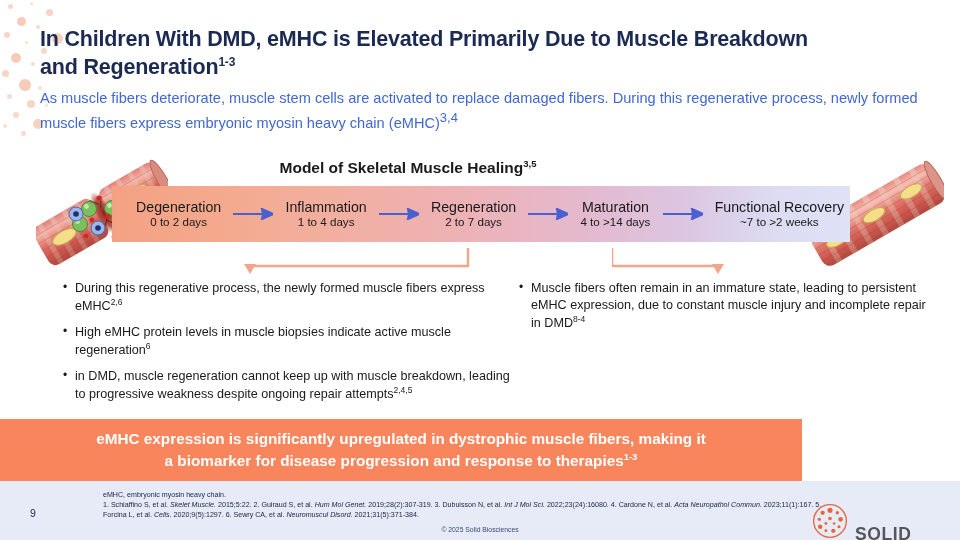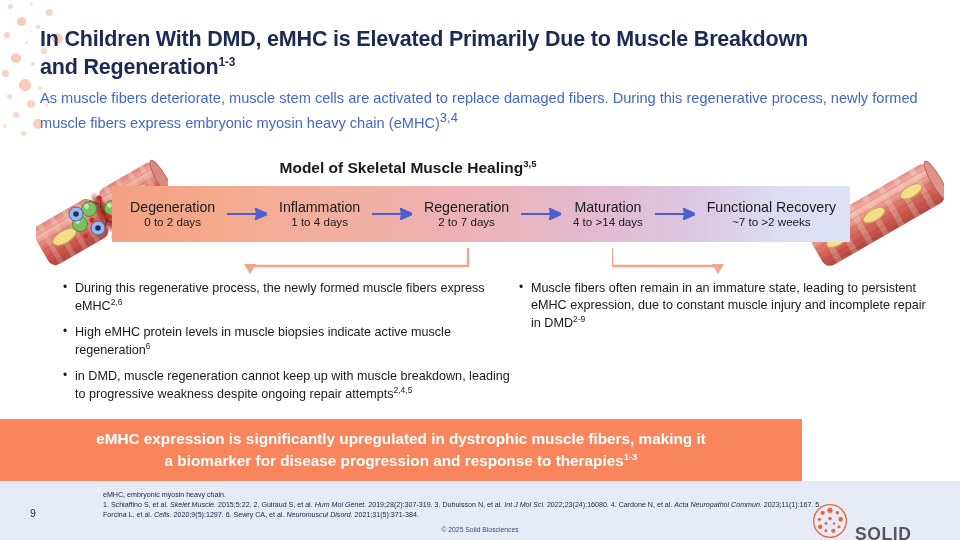--- a/index.html
+++ b/index.html
@@ -290,21 +290,21 @@
         <ellipse cx="18" cy="64" rx="12" ry="5.5" fill="#F5DE8A" stroke="#C9A94E" stroke-width="1"></ellipse>
         <ellipse cx="62" cy="61" rx="12" ry="5.5" fill="#F5DE8A" stroke="#C9A94E" stroke-width="1"></ellipse>
         <ellipse cx="106" cy="59" rx="12" ry="5.5" fill="#F5DE8A" stroke="#C9A94E" stroke-width="1"></ellipse>
         <ellipse cx="133" cy="62" rx="5" ry="22" fill="#DD9488" stroke="#B4675C" stroke-width="1"></ellipse>
       </g>
     </svg>
   </div>
 
   <div class="gradient-bar">
 
-    <div class="stage" style="margin-left:18px;">
+    <div class="stage" style="margin-left:24px;">
       <div class="nm">Degeneration</div>
       <div class="dur">0 to 2 days</div>
     </div>
     <div class="arrow-gap">
       <svg width="40" height="12" viewBox="0 0 40 12">
           <path d="M0 6 H30 M30 6 l-1 -5 l11 5 l-11 5 z" stroke="#4A5FD0" stroke-width="2.1" fill="#4A5FD0"></path>
         </svg>
     </div>
 
     <div class="stage">
@@ -330,21 +330,21 @@
     <div class="stage">
       <div class="nm">Maturation</div>
       <div class="dur">4 to &gt;14 days</div>
     </div>
     <div class="arrow-gap">
       <svg width="40" height="12" viewBox="0 0 40 12">
           <path d="M0 6 H30 M30 6 l-1 -5 l11 5 l-11 5 z" stroke="#4A5FD0" stroke-width="2.1" fill="#4A5FD0"></path>
         </svg>
     </div>
 
-    <div class="stage" style="margin-right:14px;">
+    <div class="stage" style="margin-right:6px;">
       <div class="nm">Functional Recovery</div>
       <div class="dur">~7 to &gt;2 weeks</div>
     </div>
   </div>
 
   <div class="conn" style="left:236px; top:248px; width:236px; height:34px;">
     <svg width="236" height="34" viewBox="0 0 236 34">
       <path d="M232 0 V18 H14" stroke="#F2A588" stroke-width="2.4" fill="none"></path>
       <path d="M14 26 l-6 -10 h12 z" fill="#F2A588"></path>
     </svg>
@@ -364,21 +364,21 @@
     <div class="bullet">
       High eMHC protein levels in muscle biopsies indicate <b>active muscle regeneration</b><sup>6</sup>
     </div>
     <div class="bullet">
       in DMD, muscle regeneration <b>cannot keep up with muscle breakdown</b>, leading to progressive weakness despite ongoing repair attempts<sup>2,4,5</sup>
     </div>
   </div>
 
   <div class="col col-right">
     <div class="bullet">
-      <b>Muscle fibers often remain in an immature state</b>, leading to <b>persistent eMHC expression</b>, due to <b>constant muscle injury and incomplete repair</b> in DMD<sup>2-9</sup>
+      <b>Muscle fibers often remain in an immature state</b>, leading to <b>persistent eMHC expression</b>, due to <b>constant muscle injury and incomplete repair</b> in DMD<sup>8-4</sup>
     </div>
   </div>
 
   <div class="banner">
     <div class="banner-text">
       <span>eMHC expression is significantly upregulated in dystrophic muscle fibers, making it</span><br>
       <span>a biomarker for disease progression and response to therapies</span><sup>1-3</sup>
     </div>
   </div>
 

